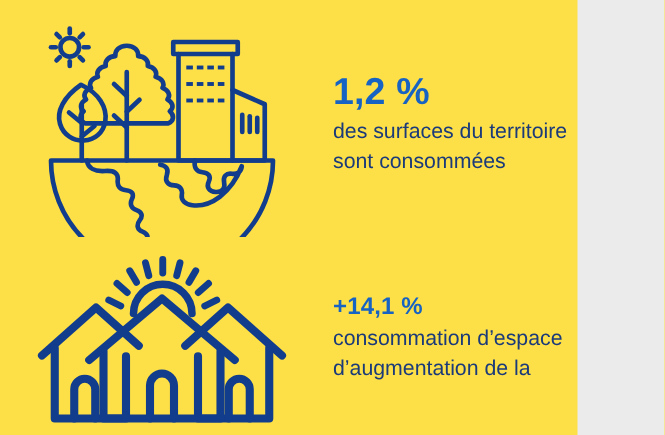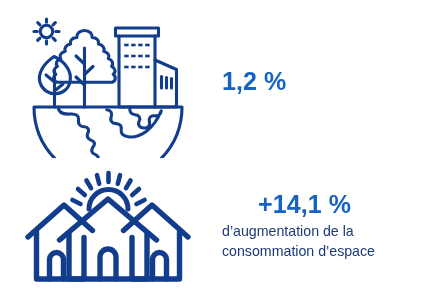--- a/index.html
+++ b/index.html
@@ -8,24 +8,24 @@
   }
   body {
     width: 443px;
     height: 290px;
     background: #ecebeb;
     font-family: "Liberation Sans", sans-serif;
     overflow: hidden;
     position: relative;
   }
   .infographic {
-    width: 443px;
+    width: 385px;
     height: 290px;
     position: relative;
-    background: #ffffff;
+    background: #fde047;
     box-sizing: border-box;
   }
   .stat-row {
     position: absolute;
     display: flex;
     align-items: center;
   }
   .stat-row-1 { left: 0; top: 8px; width: 443px; height: 150px; }
   .stat-row-2 { left: 0; top: 162px; width: 443px; height: 128px; }
 
@@ -47,21 +47,21 @@
 
   .stat-value {
     color: #1763c4;
     font-weight: bold;
     letter-spacing: 0.1px;
     line-height: 1.08;
     margin: 0 0 3px 0;
     white-space: nowrap;
   }
   .stat-value-1 { font-size: 25px; }
-  .stat-value-2 { font-size: 25px; margin-left: 36px; }
+  .stat-value-2 { font-size: 16px; }
 
   .stat-desc {
     color: #1b3a7a;
     font-size: 14.2px;
     line-height: 1.42;
     margin: 0;
   }
   .stat-desc .line { display: block; white-space: nowrap; }
 
   svg { display: block; }
@@ -165,20 +165,24 @@
                    c-5.0-0.6-7.6-3.4-7.0-7.0
                    c0.6-3.8-1.4-6.0-5.0-6.2
                    c-4.4-0.2-6.4-3.0-5.0-6.8
                    c1.4-3.8-0.4-6.6-4.4-7.0"></path>
         </g>
       </svg>
     </div>
 
     <div class="text-cell">
       <div class="stat-value stat-value-1">1,2 %</div>
+      <div class="stat-desc">
+        <span class="line">des surfaces du territoire</span>
+        <span class="line">sont consommées</span>
+      </div>
     </div>
   </div>
 
   <div class="stat-row stat-row-2">
 
     <div class="icon-cell icon-cell-2">
       <svg width="180" height="124" viewBox="0 0 180 124" aria-hidden="true">
         <g fill="none" stroke="#123d8c" stroke-width="5.4" stroke-linecap="round" stroke-linejoin="round">
 
           <path d="M71.0 42.0 a19.5 19.5 0 0 1 39.0 0" stroke-width="5.0"></path>
@@ -205,19 +209,19 @@
           <path d="M41.5 73.0 L90.0 32.0 L138.5 73.0"></path>
           <path d="M51.0 67.0 V112.0 H129.0 V67.0"></path>
           <path d="M82.0 112.0 V90.0 a8.0 8.0 0 0 1 16.0 0 V112.0"></path>
         </g>
       </svg>
     </div>
 
     <div class="text-cell">
       <div class="stat-value stat-value-2">+14,1 %</div>
       <div class="stat-desc">
+        <span class="line">consommation d’espace</span>
         <span class="line">d’augmentation de la</span>
-        <span class="line">consommation d’espace</span>
       </div>
     </div>
   </div>
 
 </div>
 
 </body></html>

